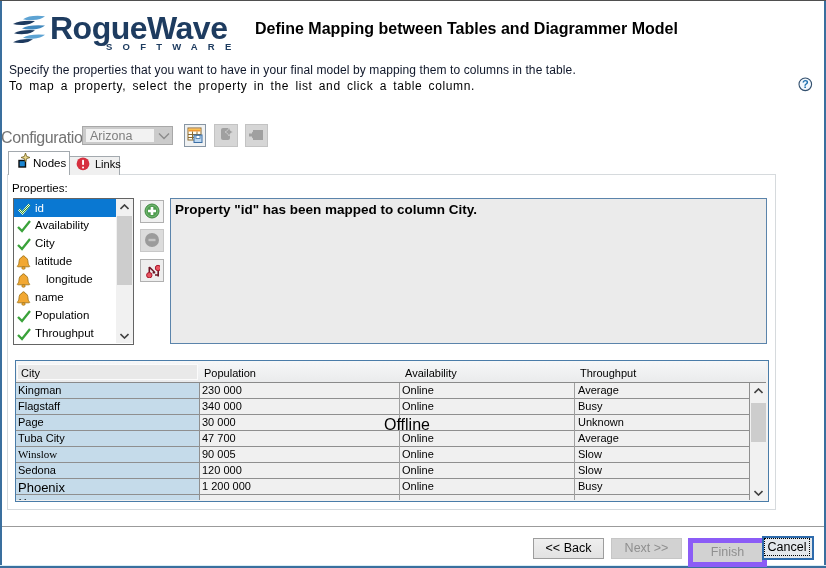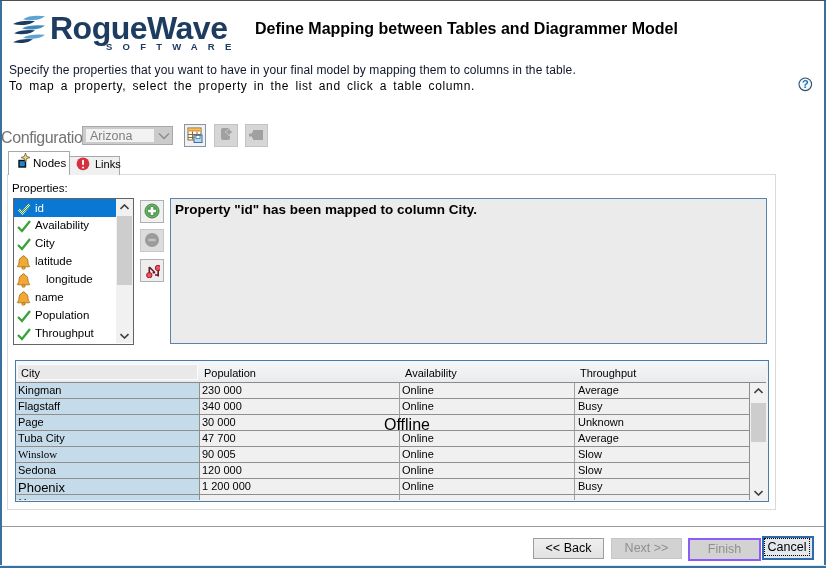--- a/index.html
+++ b/index.html
@@ -240,17 +240,17 @@
 <svg class="abs" style="left:754px;top:388px;" width="9" height="6" viewBox="0 0 9 6">
     <path d="M0.5,5 L4.5,1 L8.5,5" fill="none" stroke="#404040" stroke-width="1.6"></path>
   </svg>
 <svg class="abs" style="left:754px;top:490px;" width="9" height="6" viewBox="0 0 9 6">
     <path d="M0.5,1 L4.5,5 L8.5,1" fill="none" stroke="#404040" stroke-width="1.6"></path>
   </svg>
 
 <div class="abs" style="left:2px;top:526px;width:822px;height:1px;background:#9b9b9b;"></div>
 <div class="abs" style="left:533px;top:538px;width:69px;height:19px;background:linear-gradient(#efefef,#e2e2e2);border:1px solid #9d9d9d;text-align:center;line-height:19px;font-size:12.5px;color:#000;">&lt;&lt; Back</div>
 <div class="abs" style="left:611px;top:538px;width:69px;height:19px;background:#d2d2d2;border:1px solid #c6c6c6;text-align:center;line-height:19px;font-size:12.5px;color:#8f8f8f;">Next &gt;&gt;</div>
-<div class="abs" style="left:688px;top:538px;width:69px;height:19px;background:#d2d2d2;border:2px solid #8b5cf6;text-align:center;line-height:19px;font-size:12.5px;color:#8f8f8f;">Finish</div>
+<div class="abs" style="left:688px;top:538px;width:69px;height:19px;background:#d2d2d2;border:5px solid #8b5cf6;text-align:center;line-height:19px;font-size:12.5px;color:#8f8f8f;">Finish</div>
 <div class="abs" style="left:762px;top:536px;width:48px;height:20px;background:#e4e8ec;border:2px solid #2e6bac;">
   <div class="abs" style="left:1px;top:1px;width:44px;height:16px;outline:1px dotted #000;outline-offset:0;"></div>
   <div class="abs" style="left:0;top:0;width:46px;text-align:center;line-height:19px;font-size:12.5px;color:#000;">Cancel</div>
 </div>
 
 </body></html>

